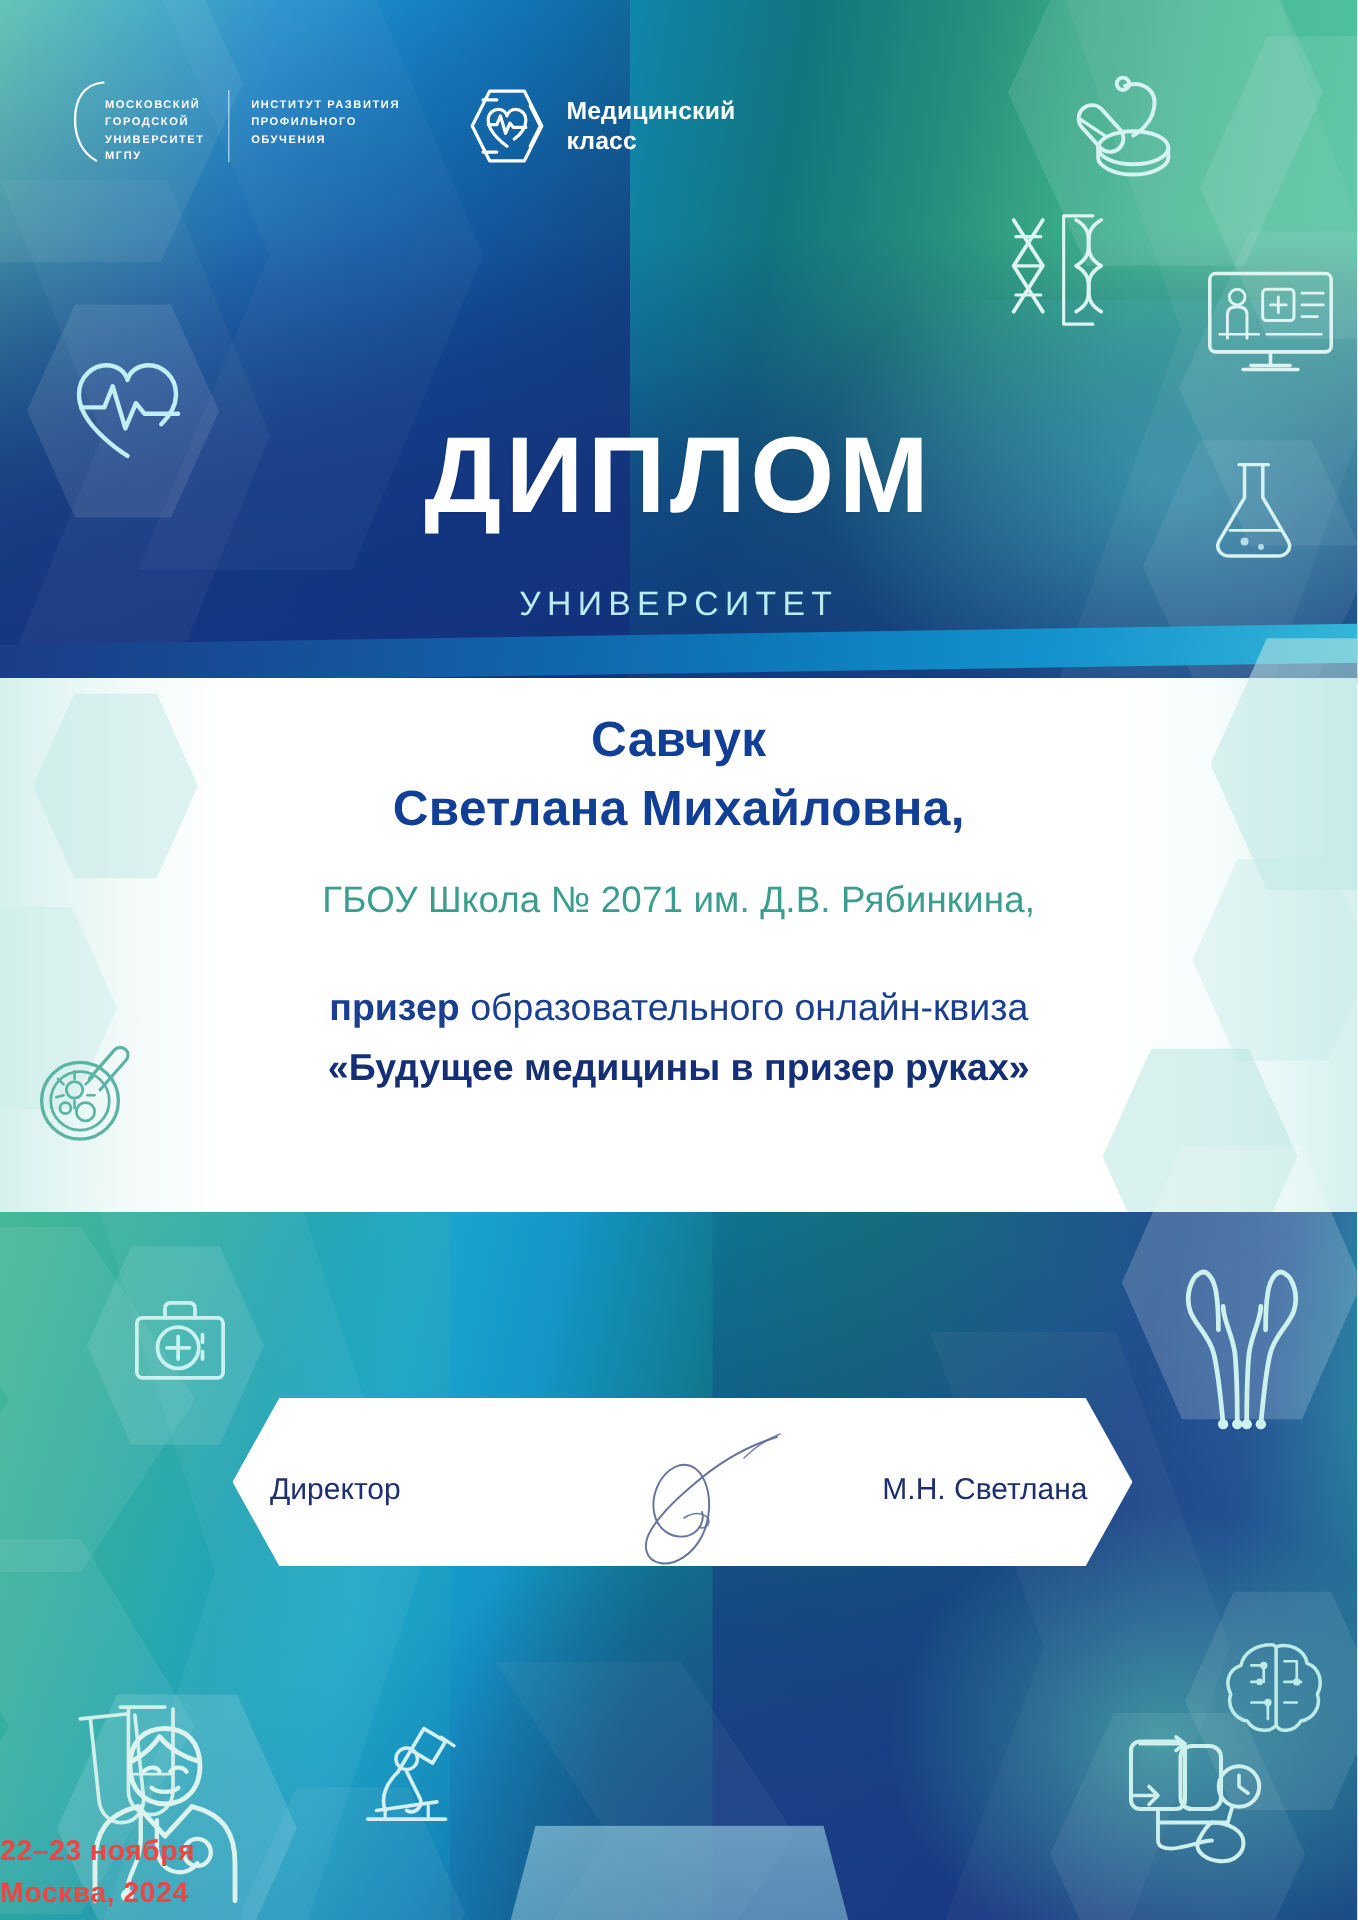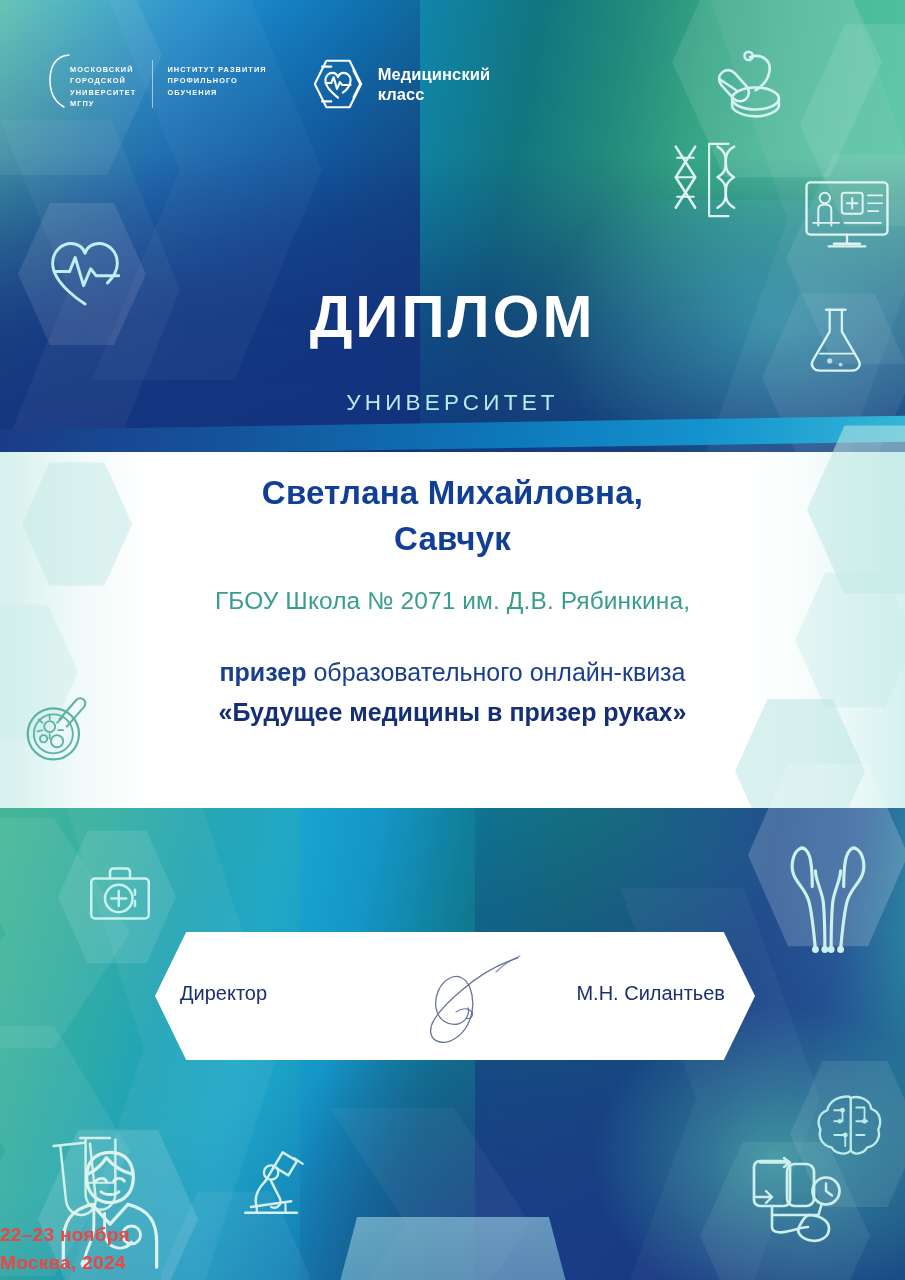--- a/index.html
+++ b/index.html
@@ -129,21 +129,21 @@
   .medclass-mark { width:58px; height:58px; flex:none; }
   .medclass-text {
     color:#ffffff; font-weight:700; font-size:16.5px; line-height:20px;
     letter-spacing:0.1px; white-space:nowrap;
   }
 
   
   .title-diplom {
     position:absolute; left:0; top:268px; width:905px;
     text-align:center; color:#ffffff;
-    font-size:60px; font-weight:700; letter-spacing:3px;
+    font-size:72px; font-weight:700; letter-spacing:3px;
     line-height:98px; z-index:25;
     text-shadow:0 1px 2px rgba(0,0,0,0.10);
   }
   .title-sub {
     position:absolute; left:0; top:390px; width:905px;
     text-align:center; color:#b9ecef;
     font-size:22.5px; font-weight:400; letter-spacing:4.2px;
     z-index:25;
   }
 
@@ -157,21 +157,21 @@
     color:#3a9d8e; font-weight:400; font-size:24.5px; line-height:34px;
     margin-top:22px; letter-spacing:0.1px;
   }
   .award { position:absolute; left:0; top:655px; width:905px; text-align:center; z-index:25; }
   .award-line1 { color:#1a3f8f; font-size:25px; line-height:35px; font-weight:400; }
   .award-line1 b { font-weight:700;text-align:center; }
   .award-line2 { color:#152f75; font-size:25px; line-height:35px; font-weight:700; margin-top:5px; }
 
   
   .sig-hex {
-    position:absolute; left:155px; top:932px; width:600px; height:128px;
+    position:absolute; left:155px; top:932px; width:600px; height:112px;
     background:#ffffff;
     clip-path:polygon(5.2% 0%, 94.8% 0%, 100% 50%, 94.8% 100%, 5.2% 100%, 0% 50%);
     z-index:25;
   }
   .sig-role {
     position:absolute; left:25px; top:48px; width:200px;
     color:#1c2f6e; font-size:20px; line-height:26px; text-align:left;
   }
   .sig-name {
     position:absolute; right:30px; top:48px; width:260px;
@@ -313,22 +313,22 @@
       <circle class="ico" cx="29" cy="36" r="16" stroke="#5ab3a4" stroke-width="1.5"></circle>
       <circle class="ico" cx="32" cy="42" r="5" stroke="#5ab3a4" stroke-width="1.5"></circle>
       <circle class="ico" cx="21" cy="40" r="3" stroke="#5ab3a4" stroke-width="1.5"></circle>
       <circle class="ico" cx="26" cy="30" r="4.5" stroke="#5ab3a4" stroke-width="1.5"></circle>
       <path class="ico" d="M26 24 V20 M20 27 L17 24 M32 27 L36 23 M20 33 L16 34 M33 33 L37 33 M26 36 V40" stroke="#5ab3a4" stroke-width="1.4"></path>
       <path class="ico" d="M40 30 L54 14 A4 4 0 0 0 48 8 L34 24" stroke="#5ab3a4" stroke-width="1.7"></path>
     </svg>
   </div>
 
   <div class="recipient">
+    <div class="rec-name">Савчук</div>
     <div class="rec-name">Светлана Михайловна,</div>
-    <div class="rec-name">Савчук</div>
     <div class="rec-school">ГБОУ Школа № 2071 им. Д.В. Рябинкина,</div>
   </div>
 
   <div class="award">
     <div class="award-line1"><b>призер</b> <span>образовательного онлайн-квиза</span></div>
     <div class="award-line2">«Будущее медицины в призер руках»</div>
   </div>
 
   <div class="band-bottom">
     <div class="left-green"></div>
@@ -423,21 +423,21 @@
     </svg>
   </div>
 
   <div class="sig-hex">
     <div class="sig-role">Директор</div>
     <svg class="sig-scribble" viewBox="0 0 180 118">
       <path class="ico" d="M148 18 C128 24 108 36 92 50 C80 60 70 70 64 80 C58 90 60 100 70 102 C80 104 92 96 98 84 C104 72 104 58 100 48 C96 38 88 34 80 38 C70 43 64 56 66 68 C68 80 78 86 88 84 C96 82 100 74 98 68" stroke="#5e6d96" stroke-width="1.3" opacity="0.95"></path>
       <path class="ico" d="M150 16 C140 20 132 26 126 32" stroke="#5e6d96" stroke-width="1.1" opacity="0.8"></path>
       <path class="ico" d="M86 72 C92 68 98 68 102 72 C104 76 100 80 96 78" stroke="#5e6d96" stroke-width="1.1" opacity="0.9"></path>
     </svg>
-    <div class="sig-name">М.Н. Силантьев</div>
+    <div class="sig-name">М.Н. Светлана</div>
   </div>
 
   <div class="footer-badge"></div>
   <div class="footer-text">
     <div>22–23 ноября</div>
     <div>Москва, 2024</div>
   </div>
 
 </div>
 

